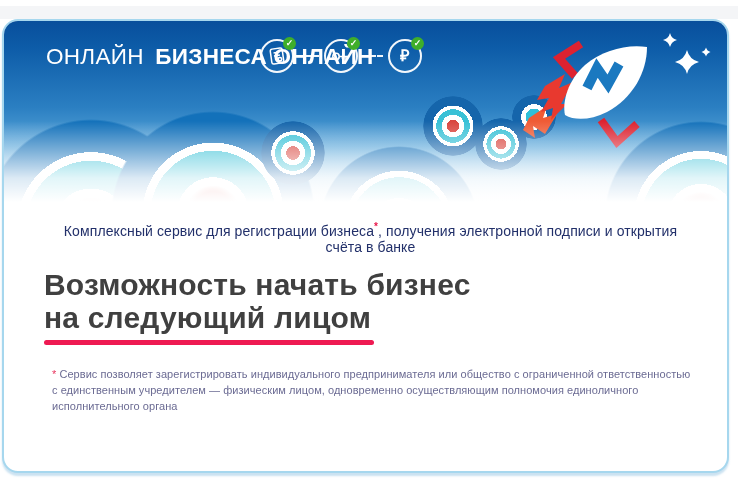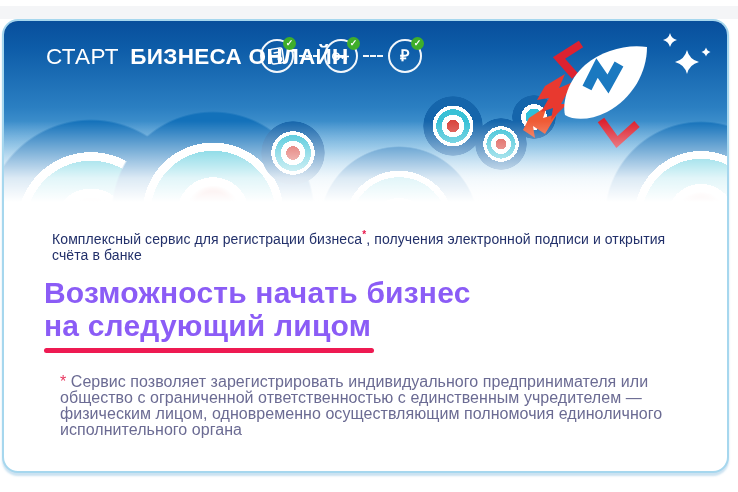--- a/index.html
+++ b/index.html
@@ -51,29 +51,29 @@
   }
   .badge{
     position:absolute;top:-4px;right:-4px;width:13px;height:13px;
     background:#3fae2a;border-radius:50%;color:#fff;
     font-size:9px;line-height:13px;text-align:center;font-weight:700;
   }
   .dashes{width:20px;height:0;border-top:2px dashed rgba(255,255,255,.95);margin:0 5px;}
   .ruble-glyph{font-size:16px;font-weight:700;line-height:1;}
   
   .content{padding:8px 30px 0 40px;}
-  .subtitle{margin:8px;font-size:14px;color:#22306a;letter-spacing:.1px;}
+  .subtitle{margin:0;font-size:14px;color:#22306a;letter-spacing:.1px;text-align:center;}
   .subtitle .ast{color:#e8174b;font-weight:700;vertical-align:super;font-size:10px;}
   h1.heading{
     margin:13px 0 0 0;font-size:30px;line-height:33px;font-weight:700;
-    color:#8b5cf6;letter-spacing:.2px;
+    color:#404040;letter-spacing:.2px;
   }
   .underline{width:330px;height:5px;border-radius:3px;background:#ee1a52;margin-top:6px;}
   .footnote{
-    margin:21px 0 0 16px;max-width:695px;font-size:16px;line-height:16px;
+    margin:21px 0 0 8px;max-width:695px;font-size:11px;line-height:16px;
     color:#6b6b93;letter-spacing:.05px;
   }
   .footnote .ast{color:#e8365f;}
 </style>
 </head>
 <body>
 
 <div class="top-strip"></div>
 
 <div class="card">
@@ -100,21 +100,21 @@
 
     <svg class="sparkles" viewBox="0 0 70 60" fill="#ffffff">
       <path d="M16,4 Q17.4,9.6 23,11 Q17.4,12.4 16,18 Q14.6,12.4 9,11 Q14.6,9.6 16,4 Z"></path>
       <path d="M33,21 Q35.4,30.6 45,33 Q35.4,35.4 33,45 Q30.6,35.4 21,33 Q30.6,30.6 33,21 Z"></path>
       <path d="M52,18.5 Q53,22 56.5,23 Q53,24 52,27.5 Q51,24 47.5,23 Q51,22 52,18.5 Z"></path>
     </svg>
 
     <div class="header-fade"></div>
 
     <div class="logo">
-      <span class="light">СТАРТ</span>
+      <span class="light">ОНЛАЙН</span>
       <span class="bold">БИЗНЕСА ОНЛАЙН</span>
     </div>
 
     <div class="steps">
       <div class="step-circle">
         <svg width="16" height="18" viewBox="0 0 16 18" fill="none" stroke="#ffffff" stroke-width="1.5" transform="rotate(-8)">
           <rect x="2" y="1.5" width="12" height="15" rx="2"></rect>
           <line x1="5" y1="5.5" x2="11" y2="5.5"></line>
           <line x1="5" y1="8.5" x2="11" y2="8.5"></line>
           <circle cx="10.5" cy="12.5" r="1.7"></circle>

